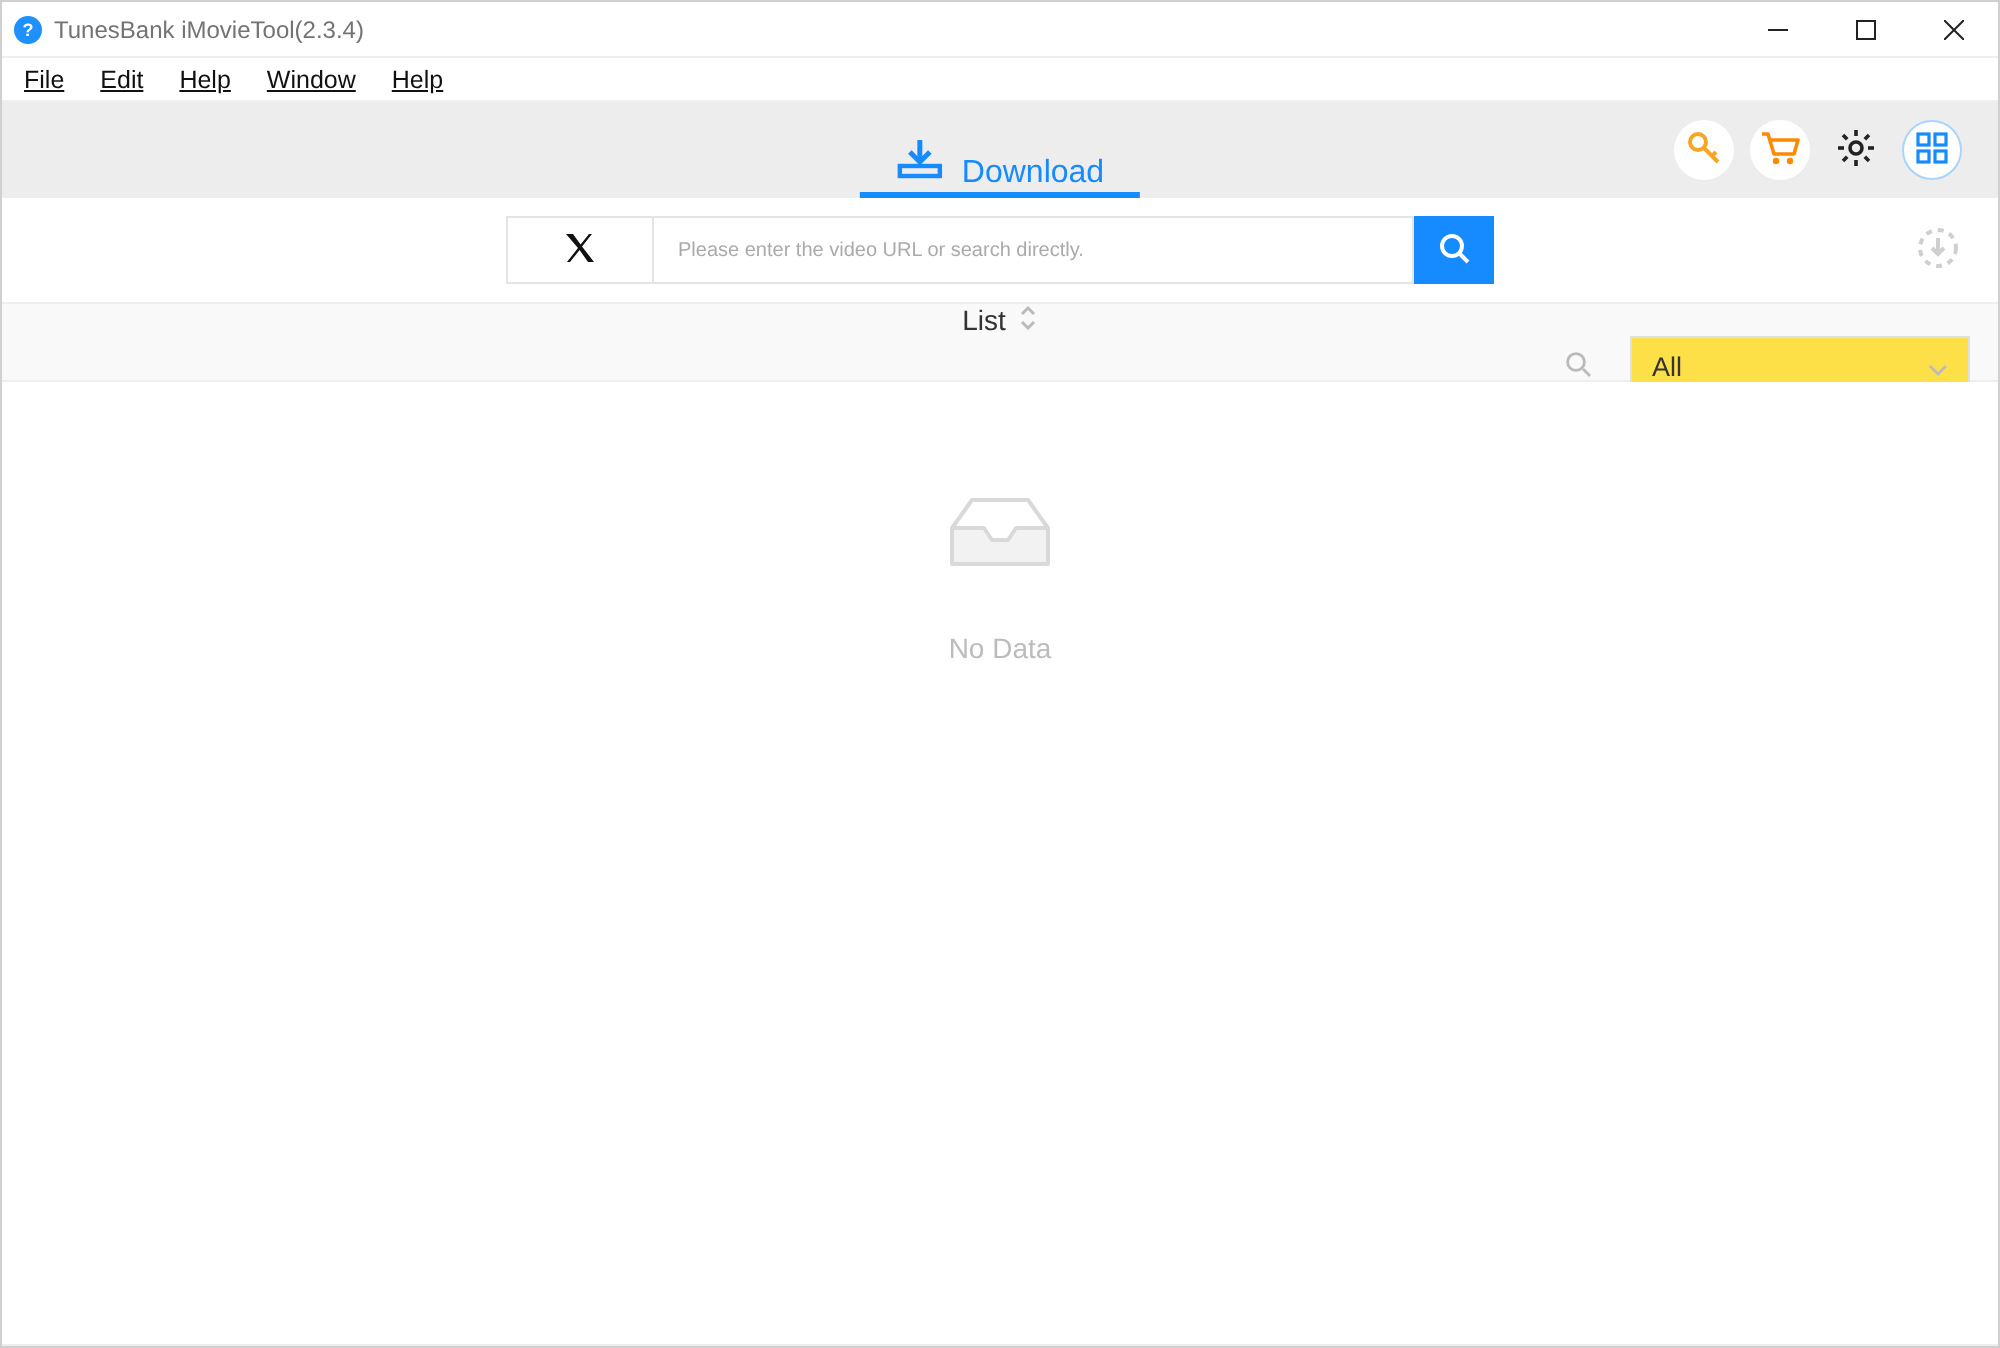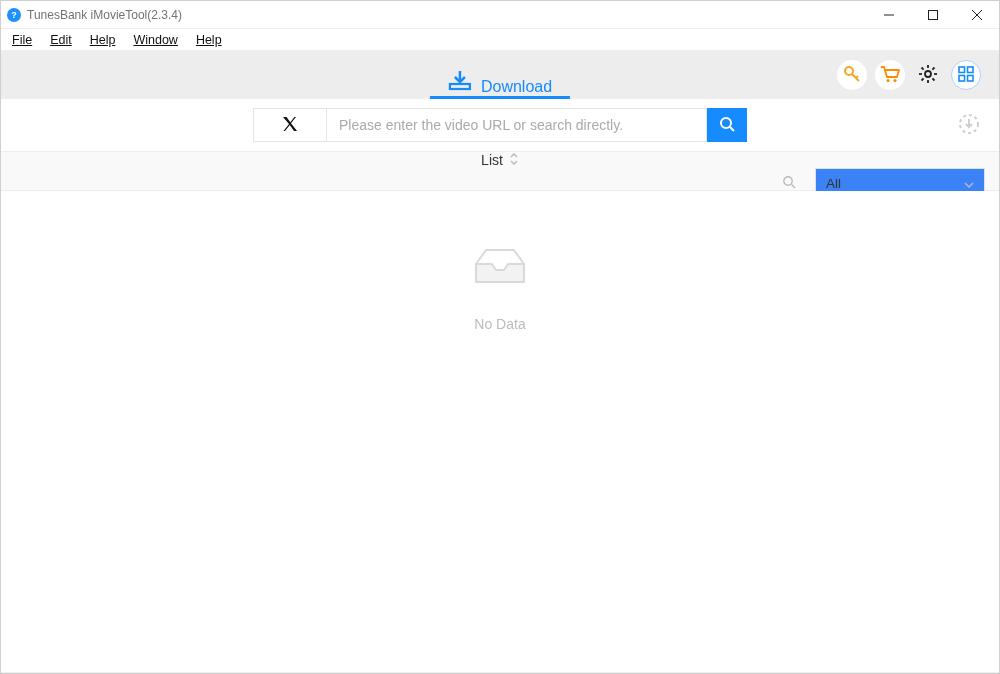--- a/index.html
+++ b/index.html
@@ -121,21 +121,21 @@
     background: #fff;
     display: flex; align-items: center; justify-content: center;
     cursor: pointer;
     margin-right: 0px;
   }
   .search-input {
     border: 1px solid #e4e4e4;
     border-left: none;
     width: 380px;
     padding: 4px 12px;
-    font-size: 14px;
+    font-size: 10px;
     color: #333;
     outline: none;
   }
   .search-input::placeholder { color: #aaa; }
   .search-btn {
     width: 40px;
     background: #168aff;
     display: flex; align-items: center; justify-content: center;
     cursor: pointer;
   }
@@ -169,21 +169,21 @@
     margin-left: auto;
     display: flex; align-items: center; gap: 18px;
   }
   .search-tiny {
     width: 16px; height: 16px; display:flex; align-items:center; justify-content:center;
     cursor: pointer; opacity:.55;
   }
   .filter-select {
     width: 170px; height: 30px;
     border: 1px solid #e0e0e0;
-    background: #3b82f6;
+    background: #fde047;
     display: flex; align-items: center; justify-content: space-between;
     padding: 0 10px;
     font-size: 13.5px;
     cursor: pointer;
     color:#333;
   }
 
   
   .content-body {
     flex: 1;

